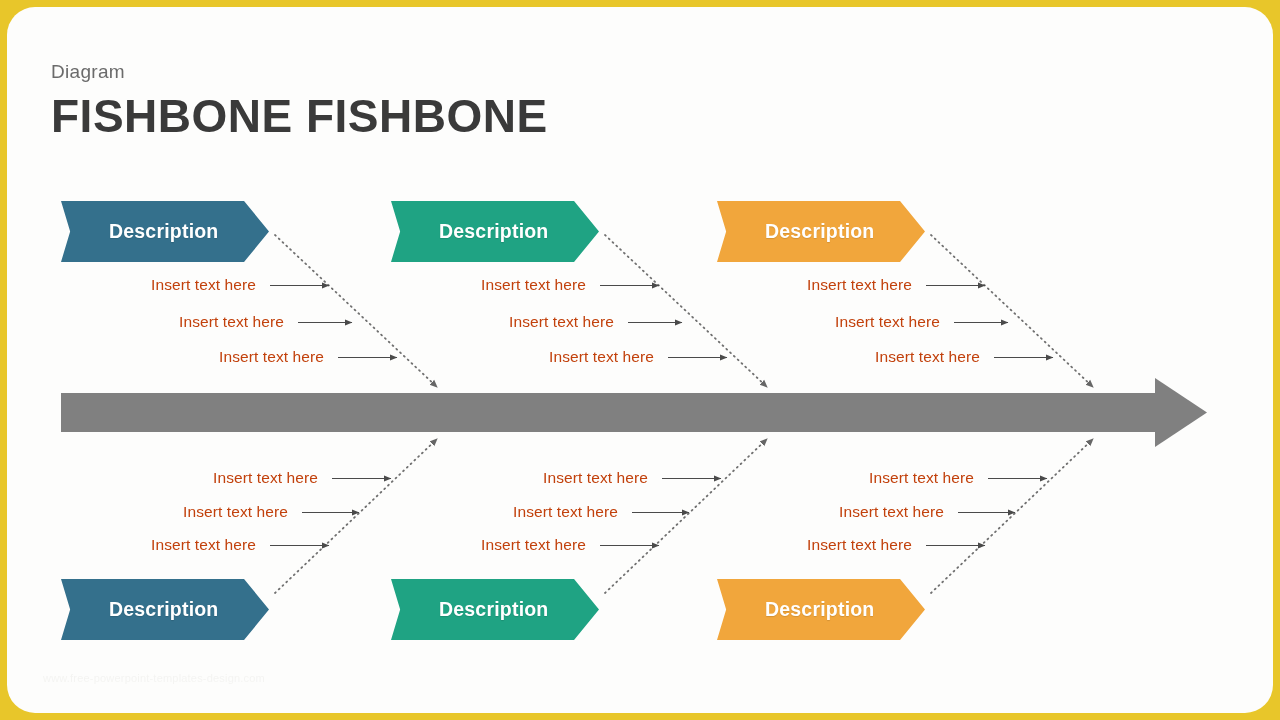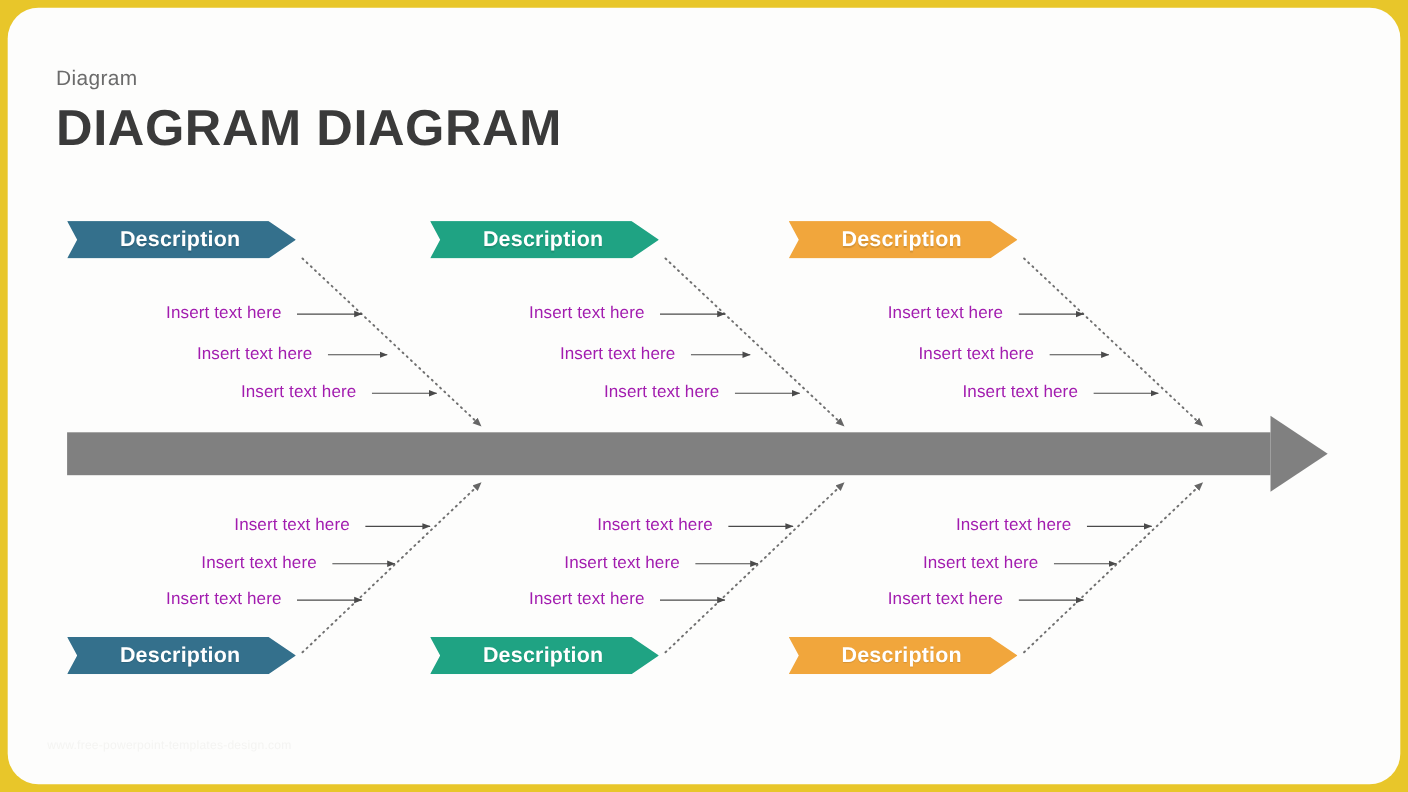--- a/index.html
+++ b/index.html
@@ -27,21 +27,21 @@
     position: absolute; left: 44px; top: 84px;
     font-size: 46px; font-weight: bold; color: #3a3a3a;
     letter-spacing: .5px; line-height: 1.12;
   }
 
   
   #canvas { position: absolute; left: 0; top: 0; width: 1266px; height: 706px; }
 
   
   .banner {
-    position: absolute; height: 34px;
+    position: absolute; height: 61px;
     display: flex; align-items: center;
     clip-path: polygon(0 0, 88% 0, 100% 50%, 88% 100%, 0 100%, 4.4% 50%);
   }
   .banner-label {
     font-size: 19.5px; font-weight: bold; color: #ffffff;
     padding-left: 48px; letter-spacing: .2px;
     text-shadow: 0 1px 1px rgba(0,0,0,.12);
     white-space: nowrap;
   }
 
@@ -54,37 +54,37 @@
     white-space: nowrap;
   }
 
   
   .bone {
     position: absolute;
     display: flex; align-items: center;
     white-space: nowrap;
   }
   .bone-text {
-    font-size: 15.5px; color: #a21caf; letter-spacing: .1px;
+    font-size: 15.5px; color: #c2410c; letter-spacing: .1px;
   }
   .bone-arrow { margin-left: 14px; display: block; }
 
   
   .watermark {
     position: absolute; left: 36px; top: 665px;
     font-size: 11px; color: #f4f4f2; letter-spacing: .2px;
   }
 </style>
 </head>
 <body>
 
 <div id="slide">
 
   <div class="kicker">Diagram</div>
-  <div class="title">DIAGRAM DIAGRAM</div>
+  <div class="title">FISHBONE FISHBONE</div>
 
   <svg id="canvas" viewBox="0 0 1266 706" xmlns="http://www.w3.org/2000/svg">
     <defs>
       <marker id="dotArrow" markerWidth="9" markerHeight="9" refX="7" refY="4" orient="auto" markerUnits="userSpaceOnUse">
         <path d="M0,0.6 L8,4 L0,7.4 z" fill="#666"></path>
       </marker>
       <marker id="thinArrow" markerWidth="8" markerHeight="7" refX="7" refY="3.5" orient="auto" markerUnits="userSpaceOnUse">
         <path d="M0,0.6 L7.4,3.5 L0,6.4 z" fill="#4a4a4a"></path>
       </marker>
     </defs>

